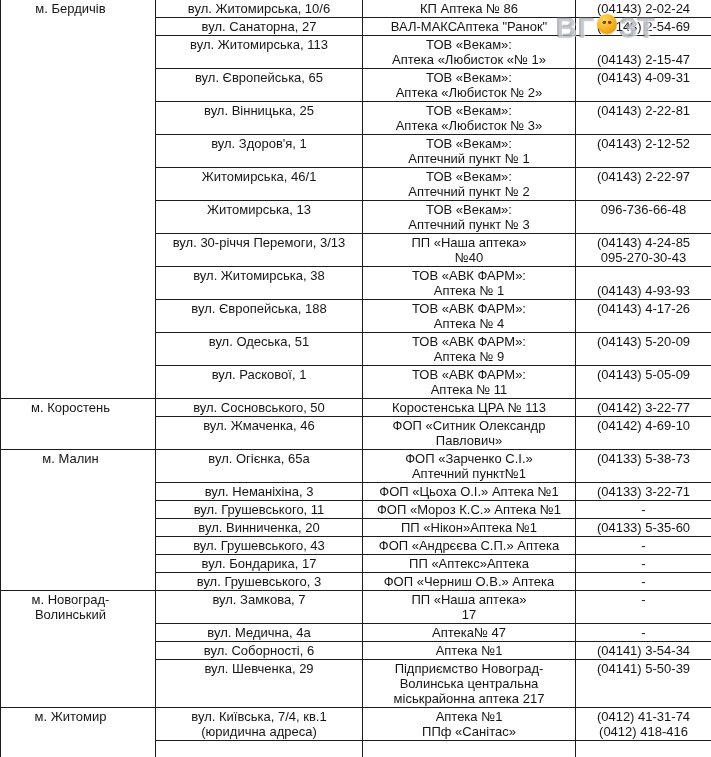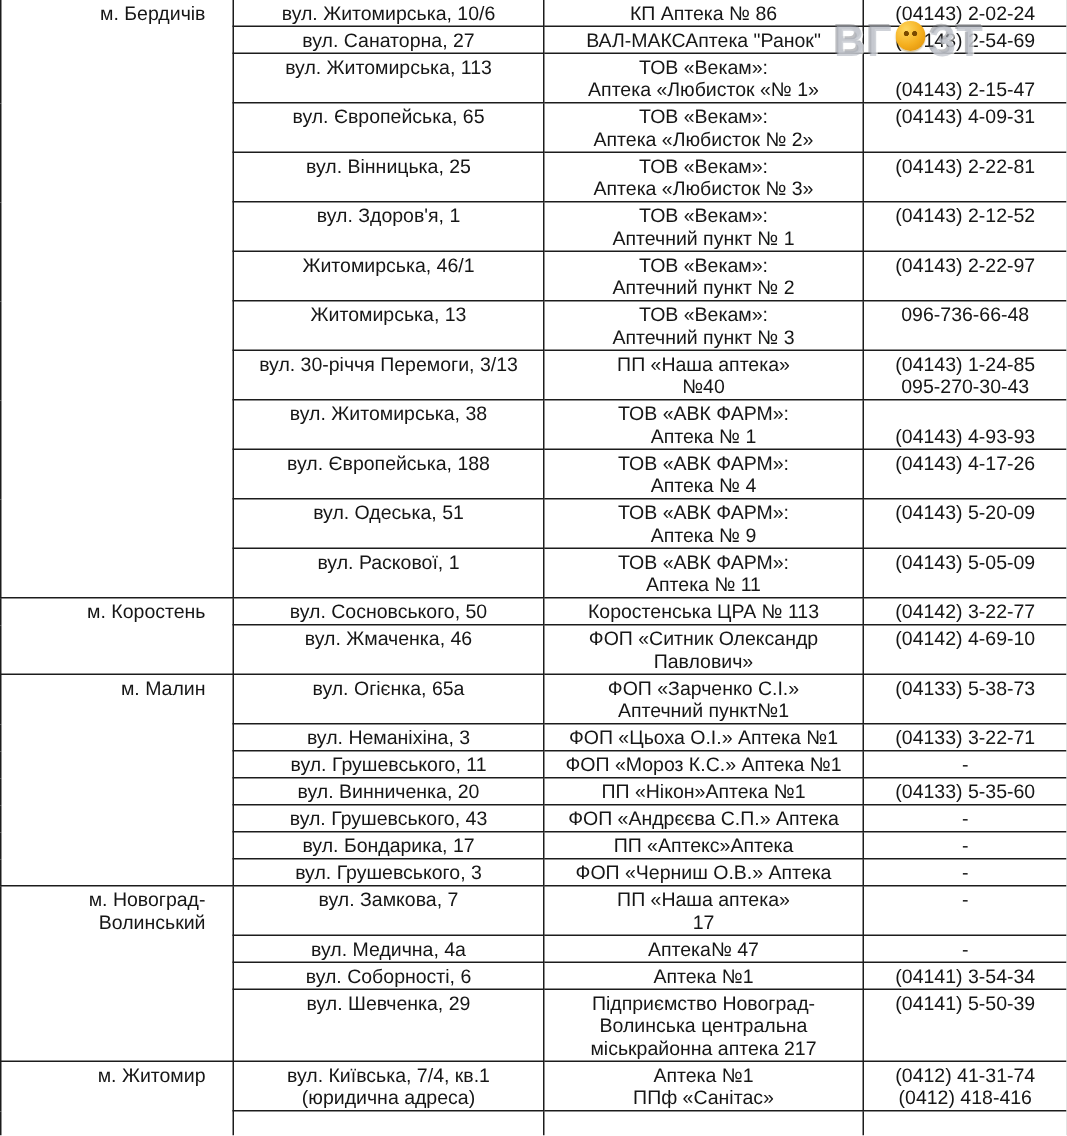--- a/index.html
+++ b/index.html
@@ -24,21 +24,21 @@
     text-align: center;
     font-size: 13px;
     line-height: 15px;
     padding: 1px 2px;
     white-space: pre-line;
     color: #161616;
     overflow: hidden;
     word-wrap: break-word;
   }
   td.city {
-    text-align: right;
+    text-align: center;
     padding-left: 3px;
     padding-right: 18px;
   }
   tr.partial td { height: 22px; }
   
   .watermark {
     position: absolute;
     left: 556px;
     top: 9px;
     height: 36px;
@@ -127,21 +127,21 @@
         <tr>
           <td>Житомирська, 13</td>
           <td>ТОВ «Векам»:
 Аптечний пункт № 3</td>
           <td>096-736-66-48</td>
         </tr>
         <tr>
           <td>вул. 30-річчя Перемоги, 3/13</td>
           <td>ПП «Наша аптека»
 №40</td>
-          <td>(04143) 1-24-85
+          <td>(04143) 4-24-85
 095-270-30-43</td>
         </tr>
         <tr>
           <td>вул. Житомирська, 38</td>
           <td>ТОВ «АВК ФАРМ»:
 Аптека № 1</td>
           <td>
 (04143) 4-93-93</td>
         </tr>
         <tr>

